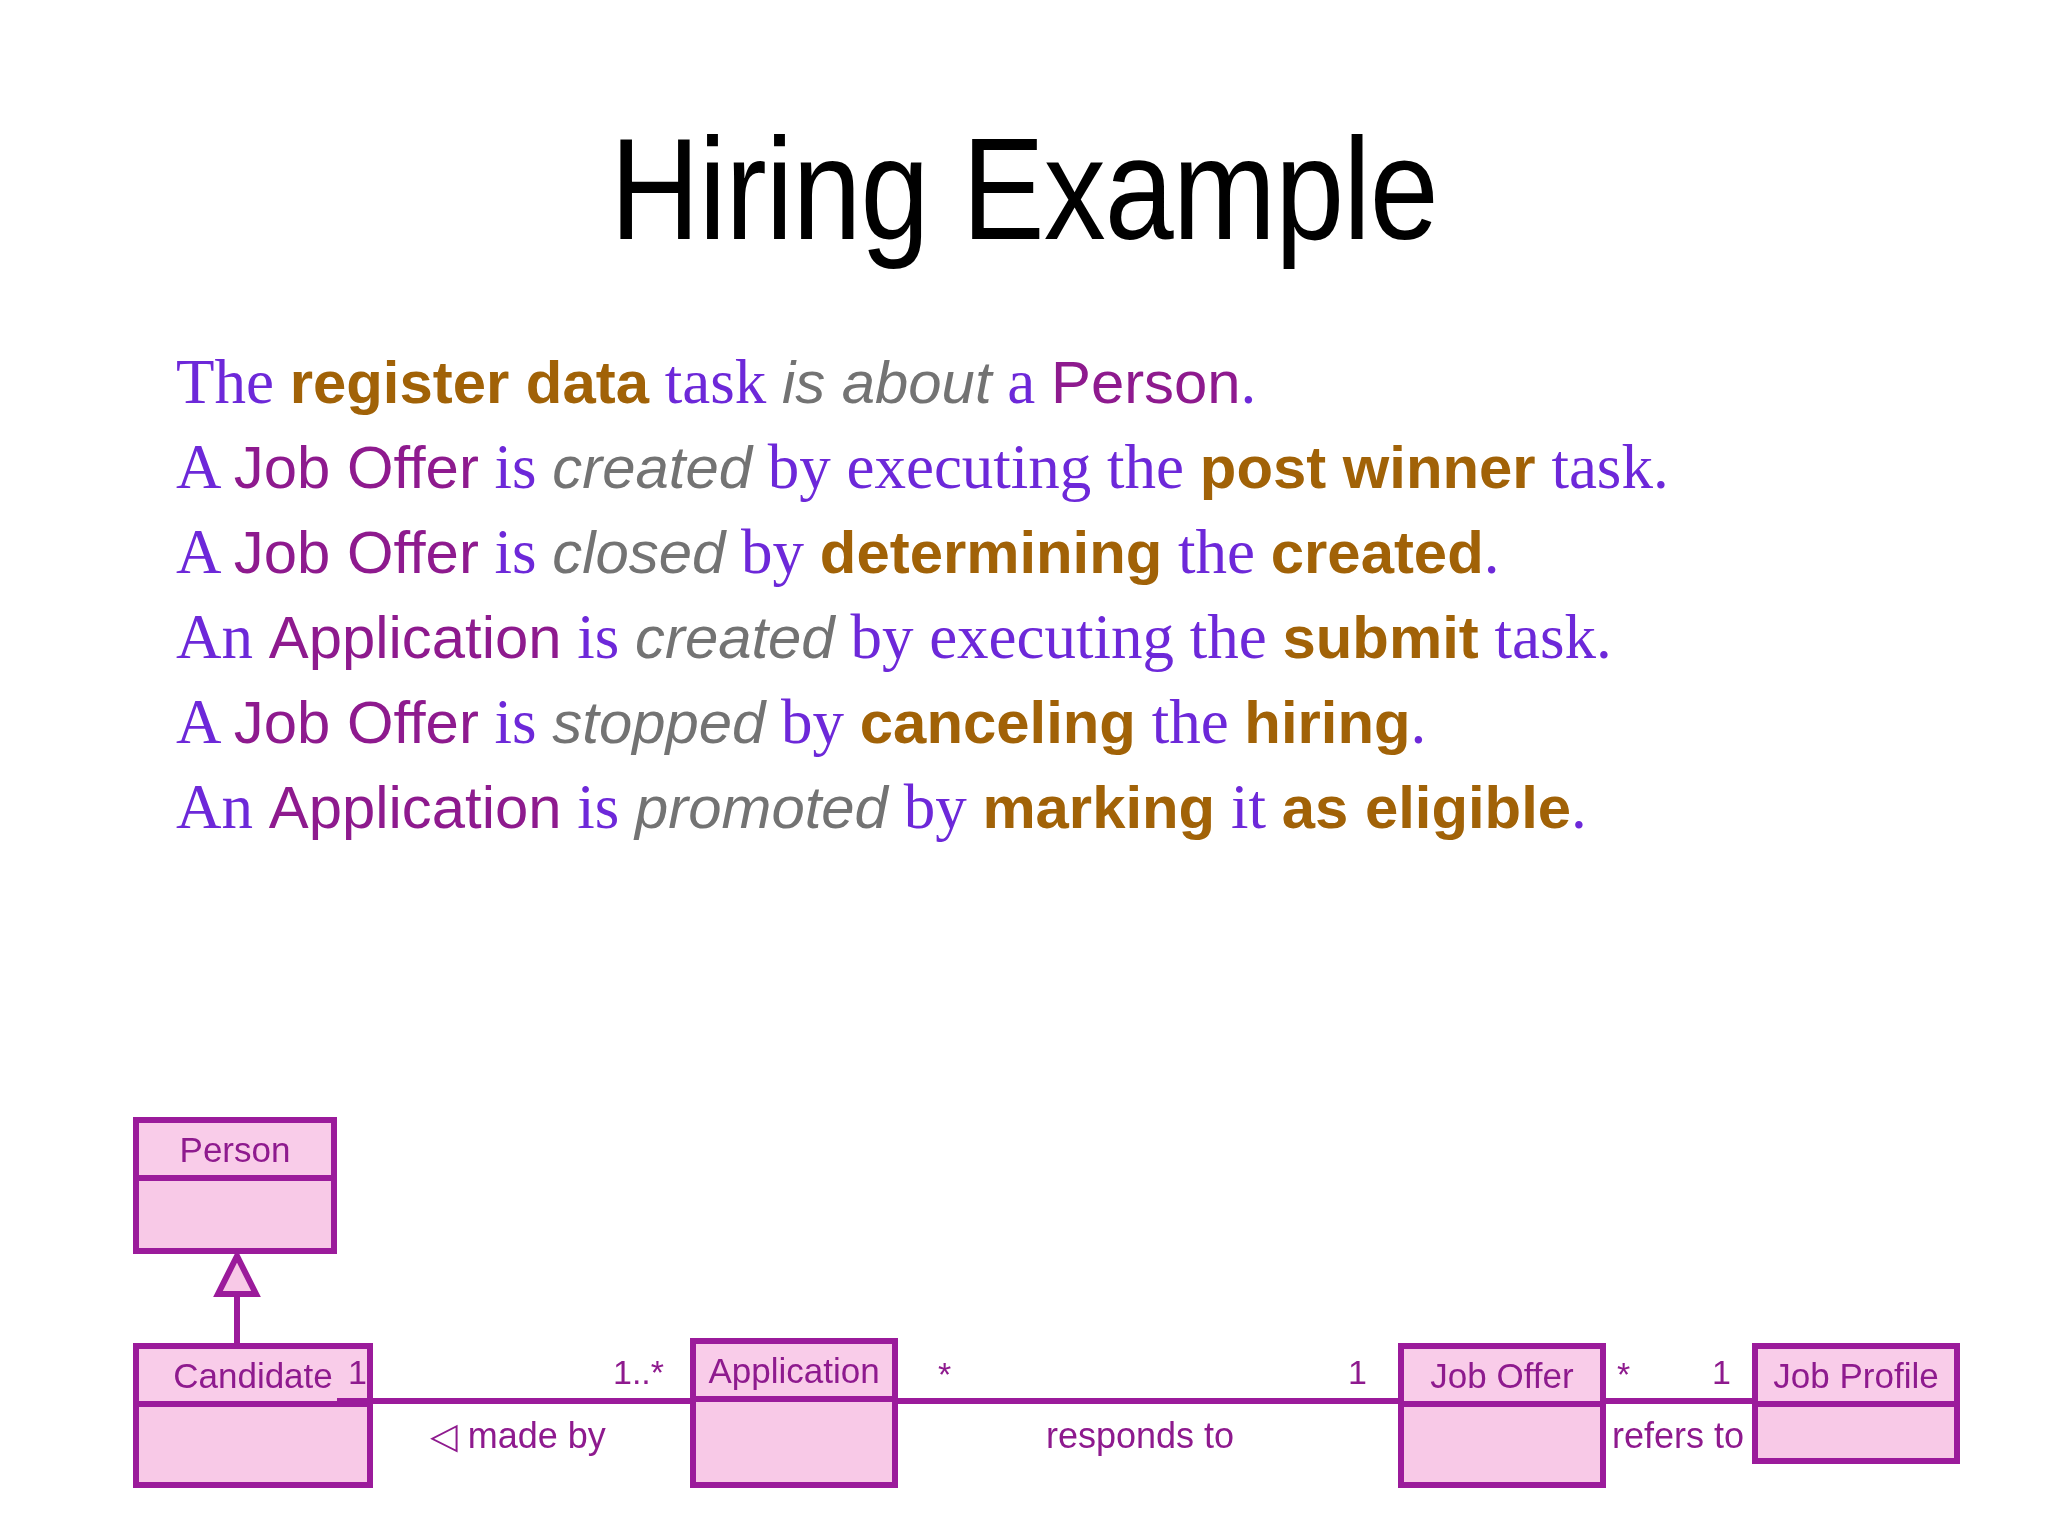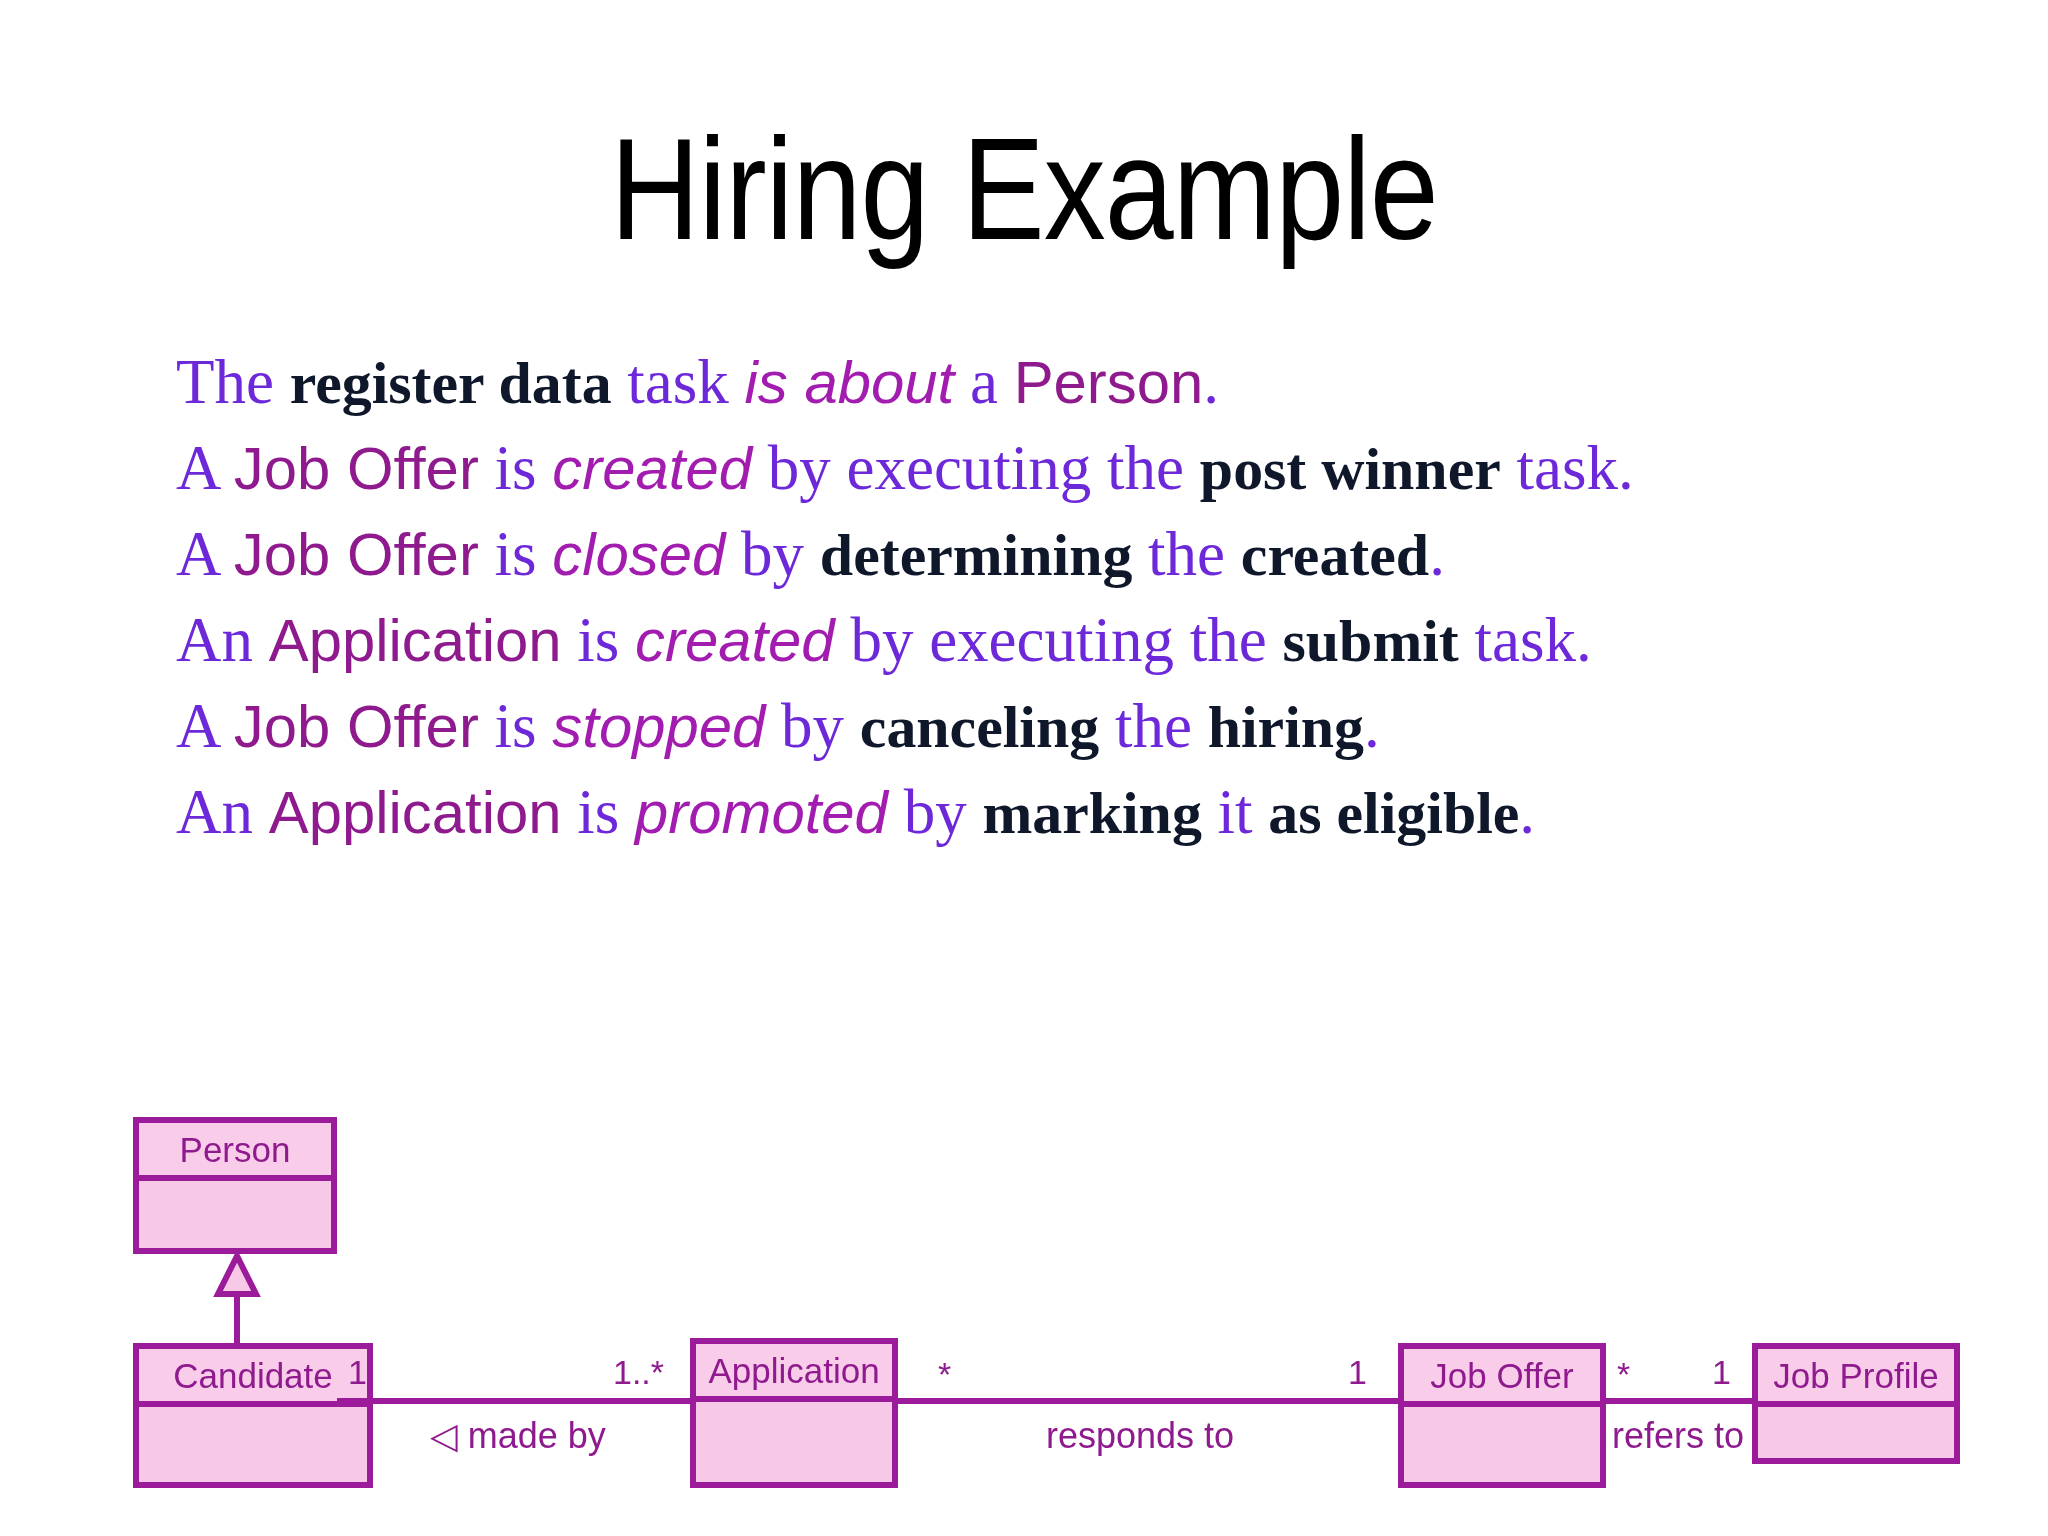--- a/index.html
+++ b/index.html
@@ -24,27 +24,27 @@
   #statements{
     position:absolute;left:176px;top:340px;width:1800px;
   }
   .stmt{
     font-family:"Liberation Serif", serif;
     font-size:63px;line-height:85px;color:#111111;
     white-space:nowrap;
   }
   .plain{font-family:"Liberation Serif",serif;color:#6d28d9;font-weight:400;font-style:normal;}
   .kw{
-    font-family:Liberation Serif, serif;
-    font-weight:700;color:#0f172a;font-style:normal;
+    font-family:Liberation Sans, sans-serif;
+    font-weight:700;color:#a16207;font-style:normal;
     font-size:0.95em;
   }
   .ev{
     font-family:"Liberation Sans",sans-serif;
-    font-style:italic;font-weight:400;color:#a21caf;
+    font-style:italic;font-weight:400;color:#737373;
     font-size:0.95em;
     margin-top:45px;
   }
   .ent{
     font-family:"Liberation Sans",sans-serif;
     font-weight:400;font-style:normal;color:#8E1A8E;
     font-size:0.95em;
   }
 
   

